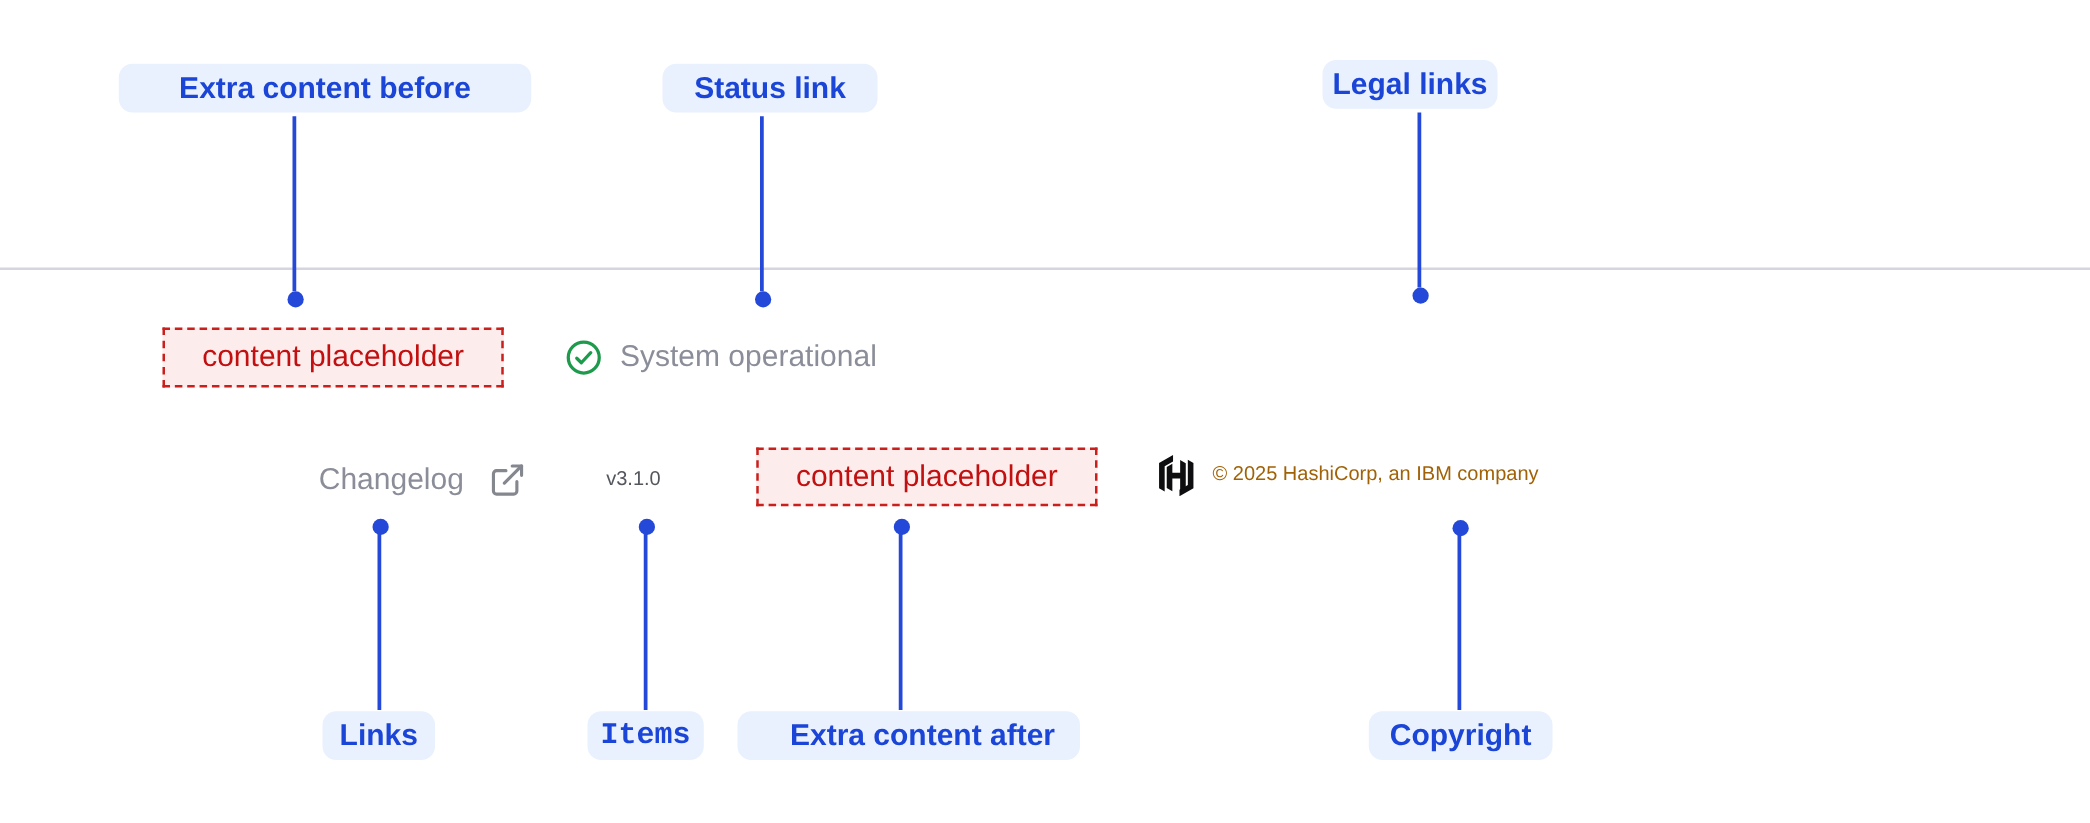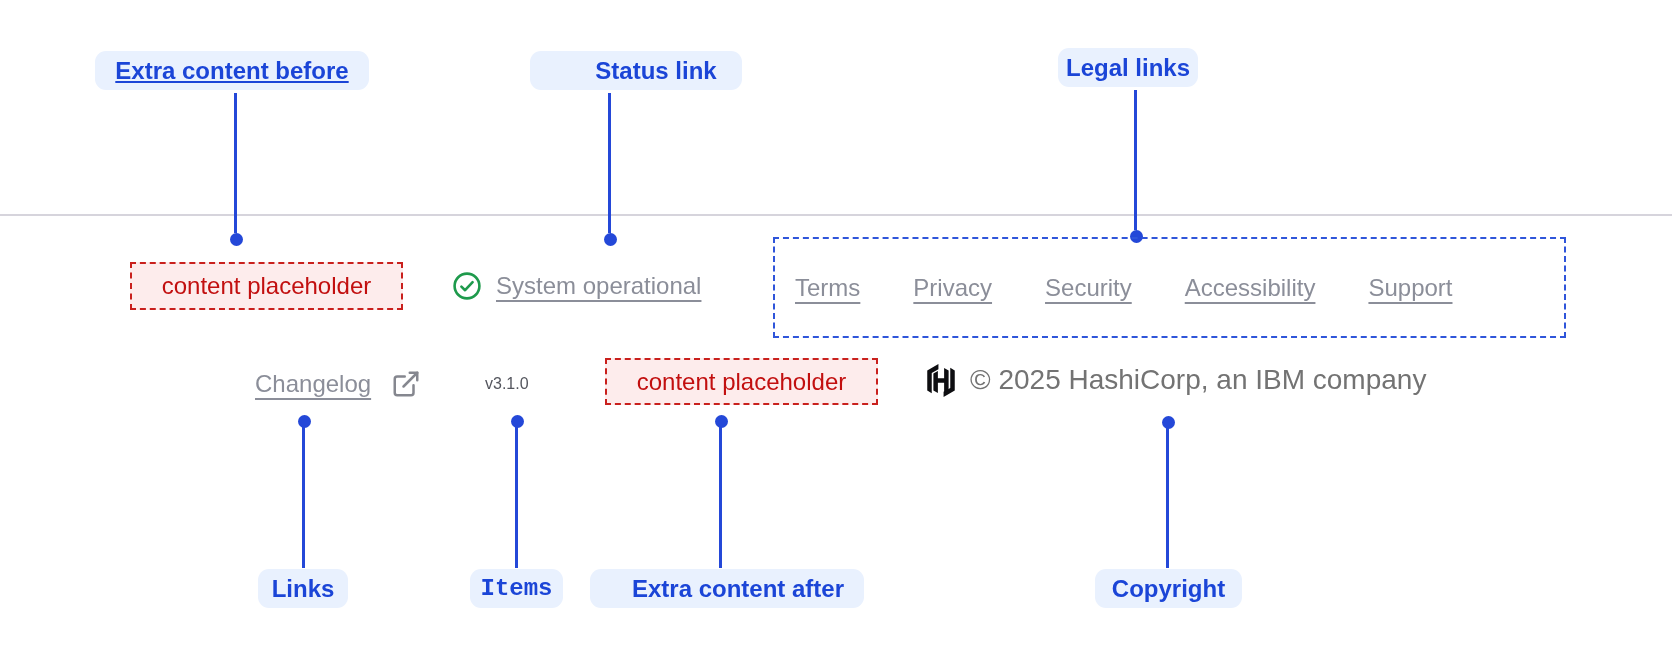--- a/index.html
+++ b/index.html
@@ -18,72 +18,65 @@
   .cline{position:absolute;width:3px;background:#2448d8;}
   .cdot{position:absolute;width:13px;height:13px;border-radius:50%;background:#2448d8;}
 
   
   .ph{
     position:absolute;box-sizing:border-box;background:#fdecec;border:2px dashed #c9201d;
     color:#c20f0f;font-family:Liberation Sans, sans-serif;font-size:24px;
     display:flex;align-items:center;justify-content:center;white-space:nowrap;
   }
   .glink{
-    color:#8b8e99;font-size:24px;text-decoration:underline;
+    color:#8b8e99;font-size:24px;
     text-underline-offset:6px;text-decoration-thickness:2px;white-space:nowrap;cursor:pointer;
   }
   .status-group{position:absolute;left:452px;top:268px;display:flex;align-items:center;gap:14px;height:36px;}
   .legal-box{
     position:absolute;left:773px;top:237px;width:793px;height:101px;box-sizing:border-box;
     border:2px dashed #2f55da;display:flex;align-items:center;padding:0 20px;gap:53px;
   }
   .changelog-group{position:absolute;left:255px;top:366px;display:flex;align-items:center;gap:20px;height:36px;}
   .version{position:absolute;left:485px;top:370px;font-size:16px;line-height:28px;color:#54565e;white-space:nowrap;}
   .copyright-group{position:absolute;left:926px;top:362px;display:flex;align-items:center;gap:14px;height:36px;}
-  .copyright-text{font-size:28px;color:#737373;white-space:nowrap;}
+  .copyright-text{font-size:16px;color:#a16207;white-space:nowrap;}
   .icon{display:flex;align-items:center;justify-content:center;}
 </style>
 </head>
 <body>
 
 <div class="canvas">
 
   <div class="divider"></div>
 
-  <div class="pill" style="left:95px;top:51px;width:274px;text-decoration:underline;">Extra content before</div>
+  <div class="pill" style="left:95px;top:51px;width:330px;">Extra content before</div>
   <div class="cline" style="left:234px;top:93px;height:140px;"></div>
   <div class="cdot" style="left:230px;top:233px;"></div>
 
-  <div class="pill" style="left:530px;top:51px;width:172px;padding-left:40px;">Status link</div>
+  <div class="pill" style="left:530px;top:51px;width:172px;">Status link</div>
   <div class="cline" style="left:608px;top:93px;height:140px;"></div>
   <div class="cdot" style="left:604px;top:233px;"></div>
 
   <div class="pill" style="left:1058px;top:48px;width:140px;">Legal links</div>
   <div class="cline" style="left:1134px;top:90px;height:140px;"></div>
   <div class="cdot" style="left:1130px;top:230px;"></div>
 
   <div class="ph" style="left:130px;top:262px;width:273px;height:48px;">content placeholder</div>
 
   <div class="status-group">
     <span class="icon">
       <svg width="30" height="30" viewBox="0 0 30 30" fill="none">
         <circle cx="15" cy="15" r="12.4" stroke="#1e9a4c" stroke-width="2.6"></circle>
         <path d="M9.4 15.6l3.7 3.6 7.5-8.1" stroke="#1e9a4c" stroke-width="2.6" stroke-linecap="round" stroke-linejoin="round" fill="none"></path>
       </svg>
     </span>
     <span class="glink">System operational</span>
   </div>
 
-  <div class="legal-box">
-    <span class="glink">Terms</span>
-    <span class="glink">Privacy</span>
-    <span class="glink">Security</span>
-    <span class="glink">Accessibility</span>
-    <span class="glink">Support</span>
-  </div>
 
   <div class="changelog-group">
     <span class="glink">Changelog</span>
     <span class="icon">
       <svg width="30" height="30" viewBox="0 0 24 24" fill="none" stroke="#85878f" stroke-width="2" stroke-linecap="round" stroke-linejoin="round">
         <path d="M18 13v6a2 2 0 0 1-2 2H5a2 2 0 0 1-2-2V8a2 2 0 0 1 2-2h6"></path>
         <path d="M15 3h6v6"></path>
         <path d="M10 14L21 3"></path>
       </svg>
     </span>

